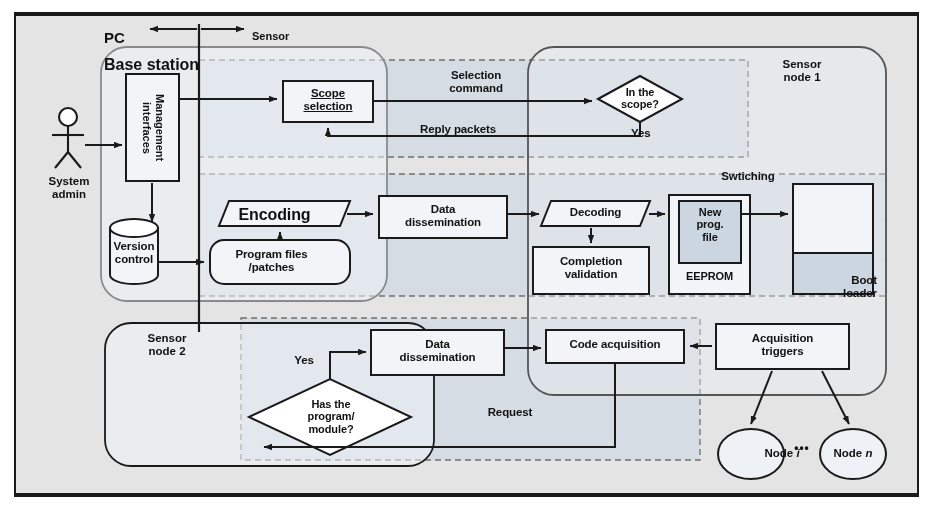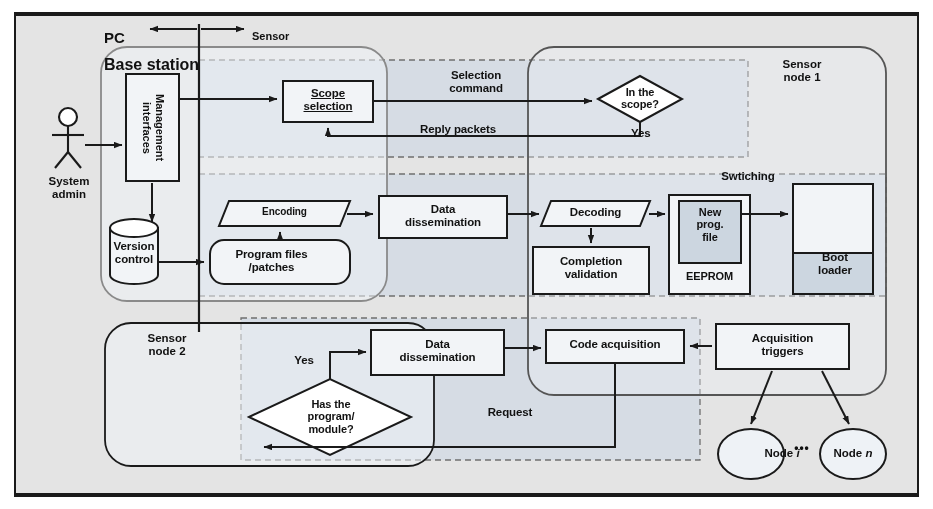--- a/index.html
+++ b/index.html
@@ -123,21 +123,21 @@
 
   <div class="vtext" style="left:140px;top:80px;height:96px;width:26px;font-size:11px;">Management
 interfaces</div>
 
   <div class="lbl" style="left:104px;top:240px;width:60px;font-size:11.5px;">Version
 control</div>
 
   <div class="lbl" style="left:210px;top:248px;width:123px;font-size:11.5px;">Program files
 /patches</div>
 
-  <div class="lbl" style="left:219px;top:206px;width:131px;font-size:10px;">Encoding</div>
+  <div class="lbl" style="left:209px;top:206px;width:131px;font-size:16px;">Encoding</div>
 
   <div class="lbl" style="left:379px;top:203px;width:128px;font-size:11.5px;">Data
 dissemination</div>
 
   <div class="lbl" style="left:283px;top:87px;width:90px;font-size:11.5px;text-decoration:underline;">Scope
 selection</div>
 
   <div class="lbl" style="left:605px;top:86px;width:70px;font-size:11px;">In the
 scope?</div>
 
@@ -149,21 +149,21 @@
   <div class="lbl" style="left:541px;top:206px;width:109px;font-size:11.5px;">Decoding</div>
 
   <div class="lbl" style="left:533px;top:255px;width:116px;font-size:11.5px;">Completion
 validation</div>
 
   <div class="lbl" style="left:703px;top:170px;width:90px;font-size:11.5px;">Swtiching</div>
   <div class="lbl" style="left:679px;top:206px;width:62px;font-size:11px;">New
 prog.
 file</div>
   <div class="lbl" style="left:669px;top:270px;width:81px;font-size:11px;">EEPROM</div>
-  <div class="lbl" style="left:793px;top:251px;width:84px;font-size:11.5px;">Boot
+  <div class="lbl" style="left:793px;top:274px;width:84px;font-size:11.5px;text-align:right;">Boot
 loader</div>
 
   <div class="lbl" style="left:371px;top:338px;width:133px;font-size:11.5px;">Data
 dissemination</div>
 
   <div class="lbl" style="left:284px;top:354px;width:40px;font-size:11.5px;">Yes</div>
 
   <div class="lbl" style="left:285px;top:398px;width:92px;font-size:11px;">Has the
 program/
 module?</div>

